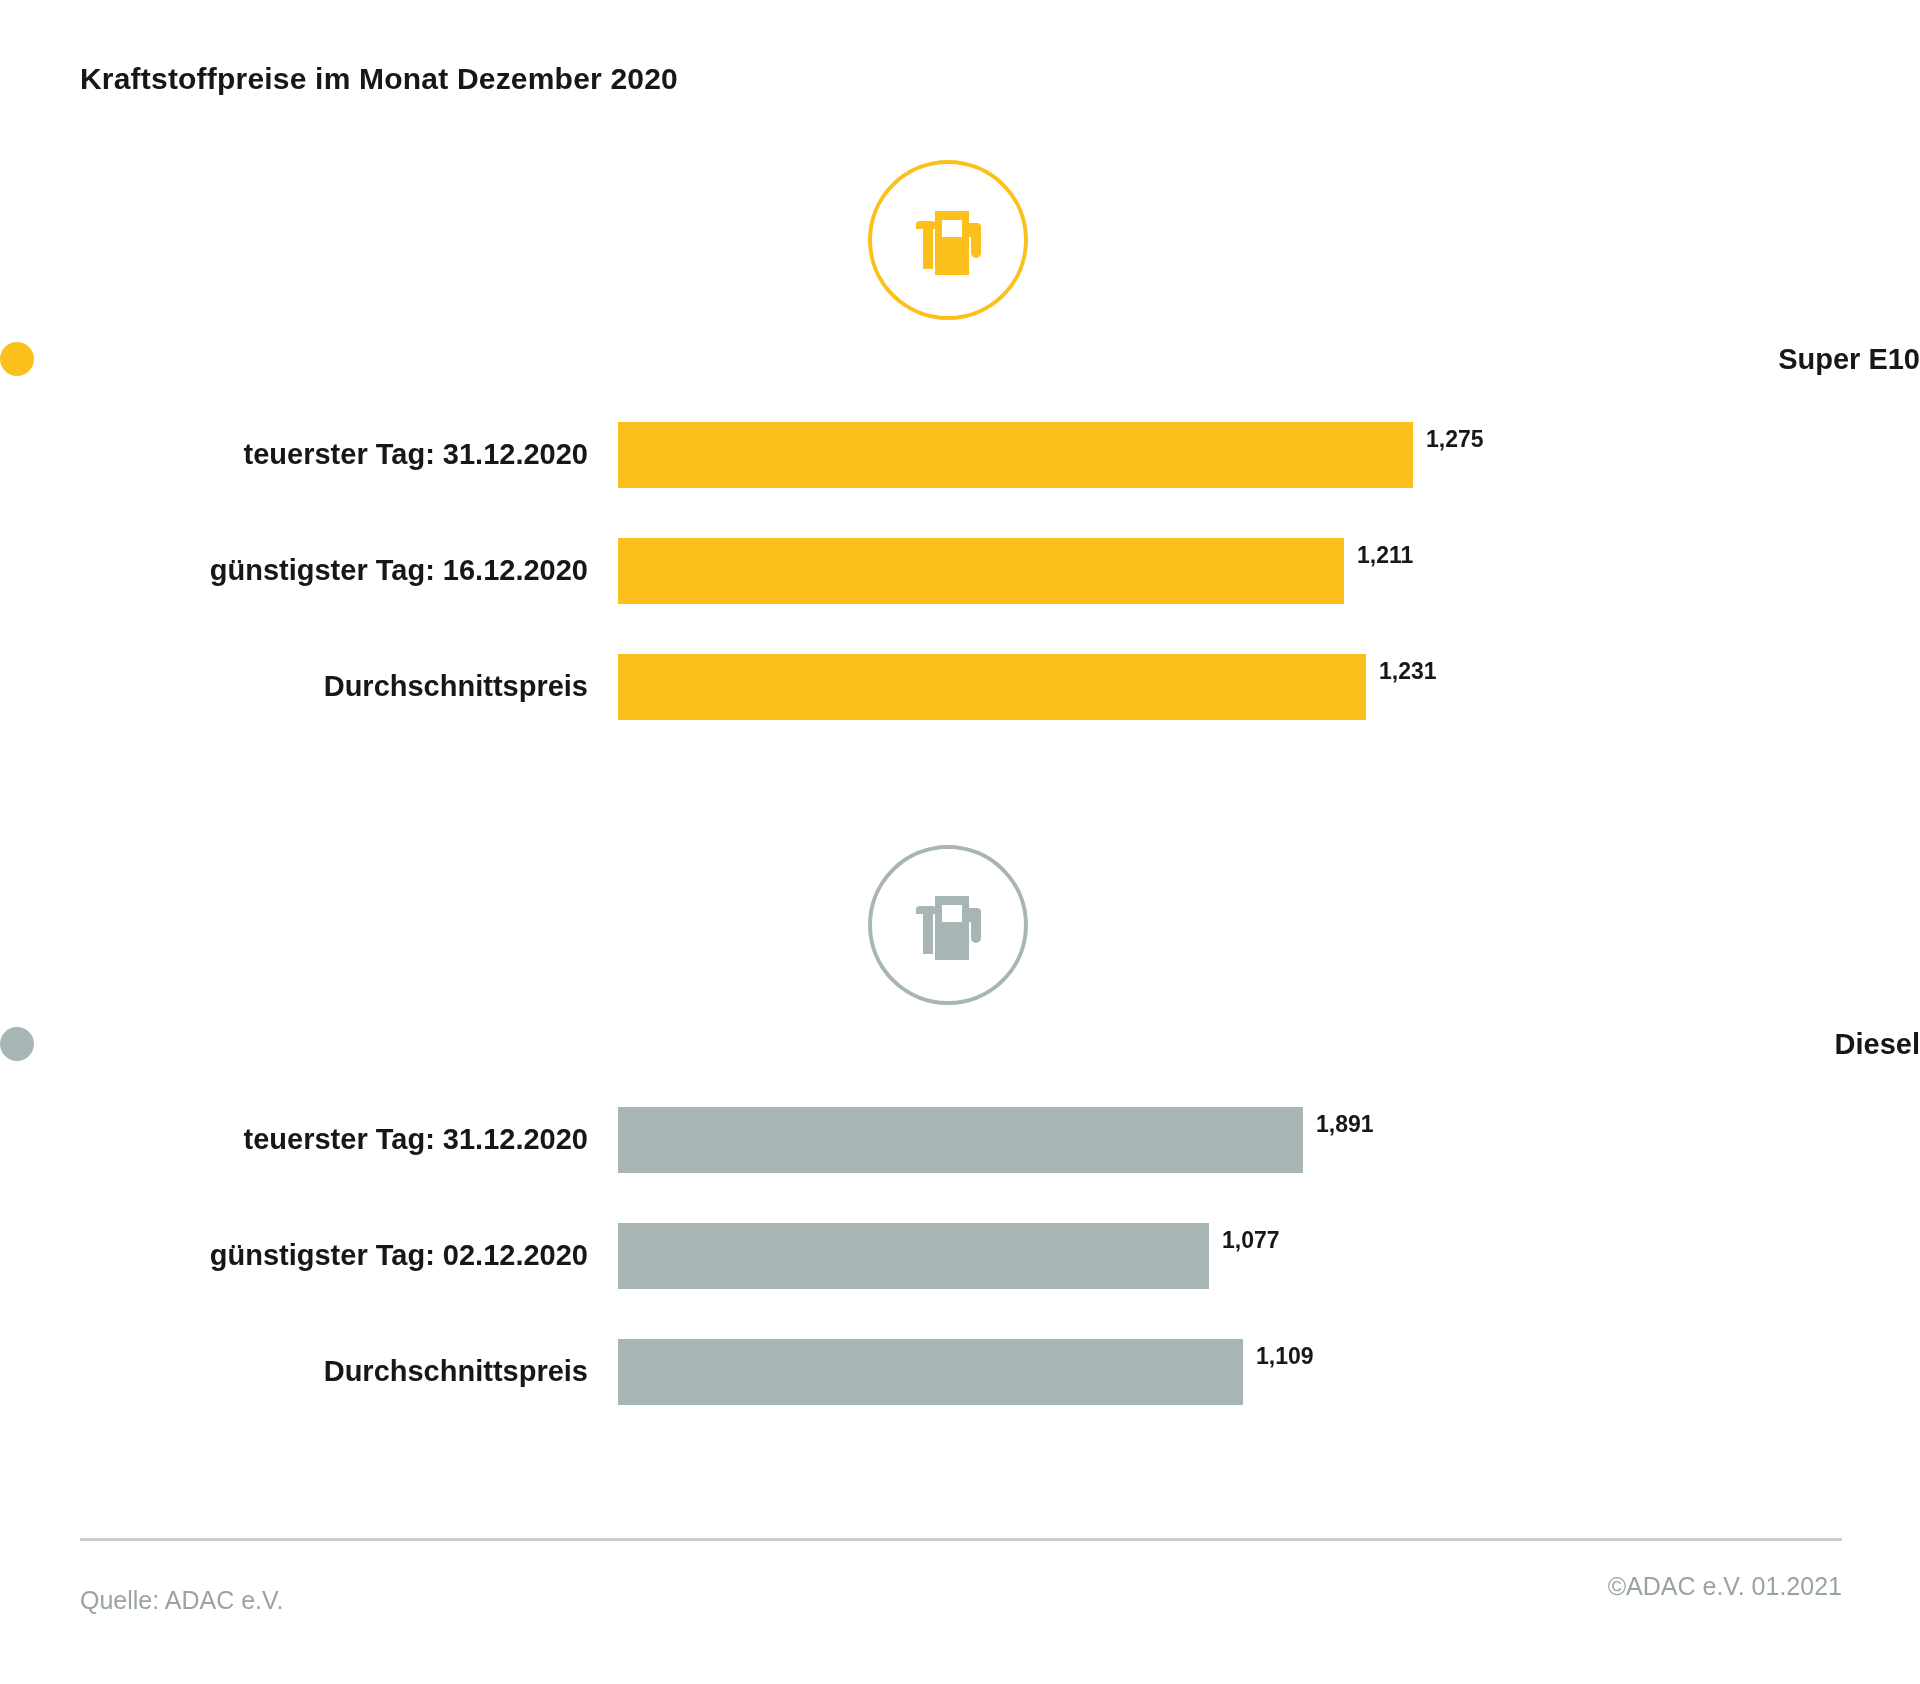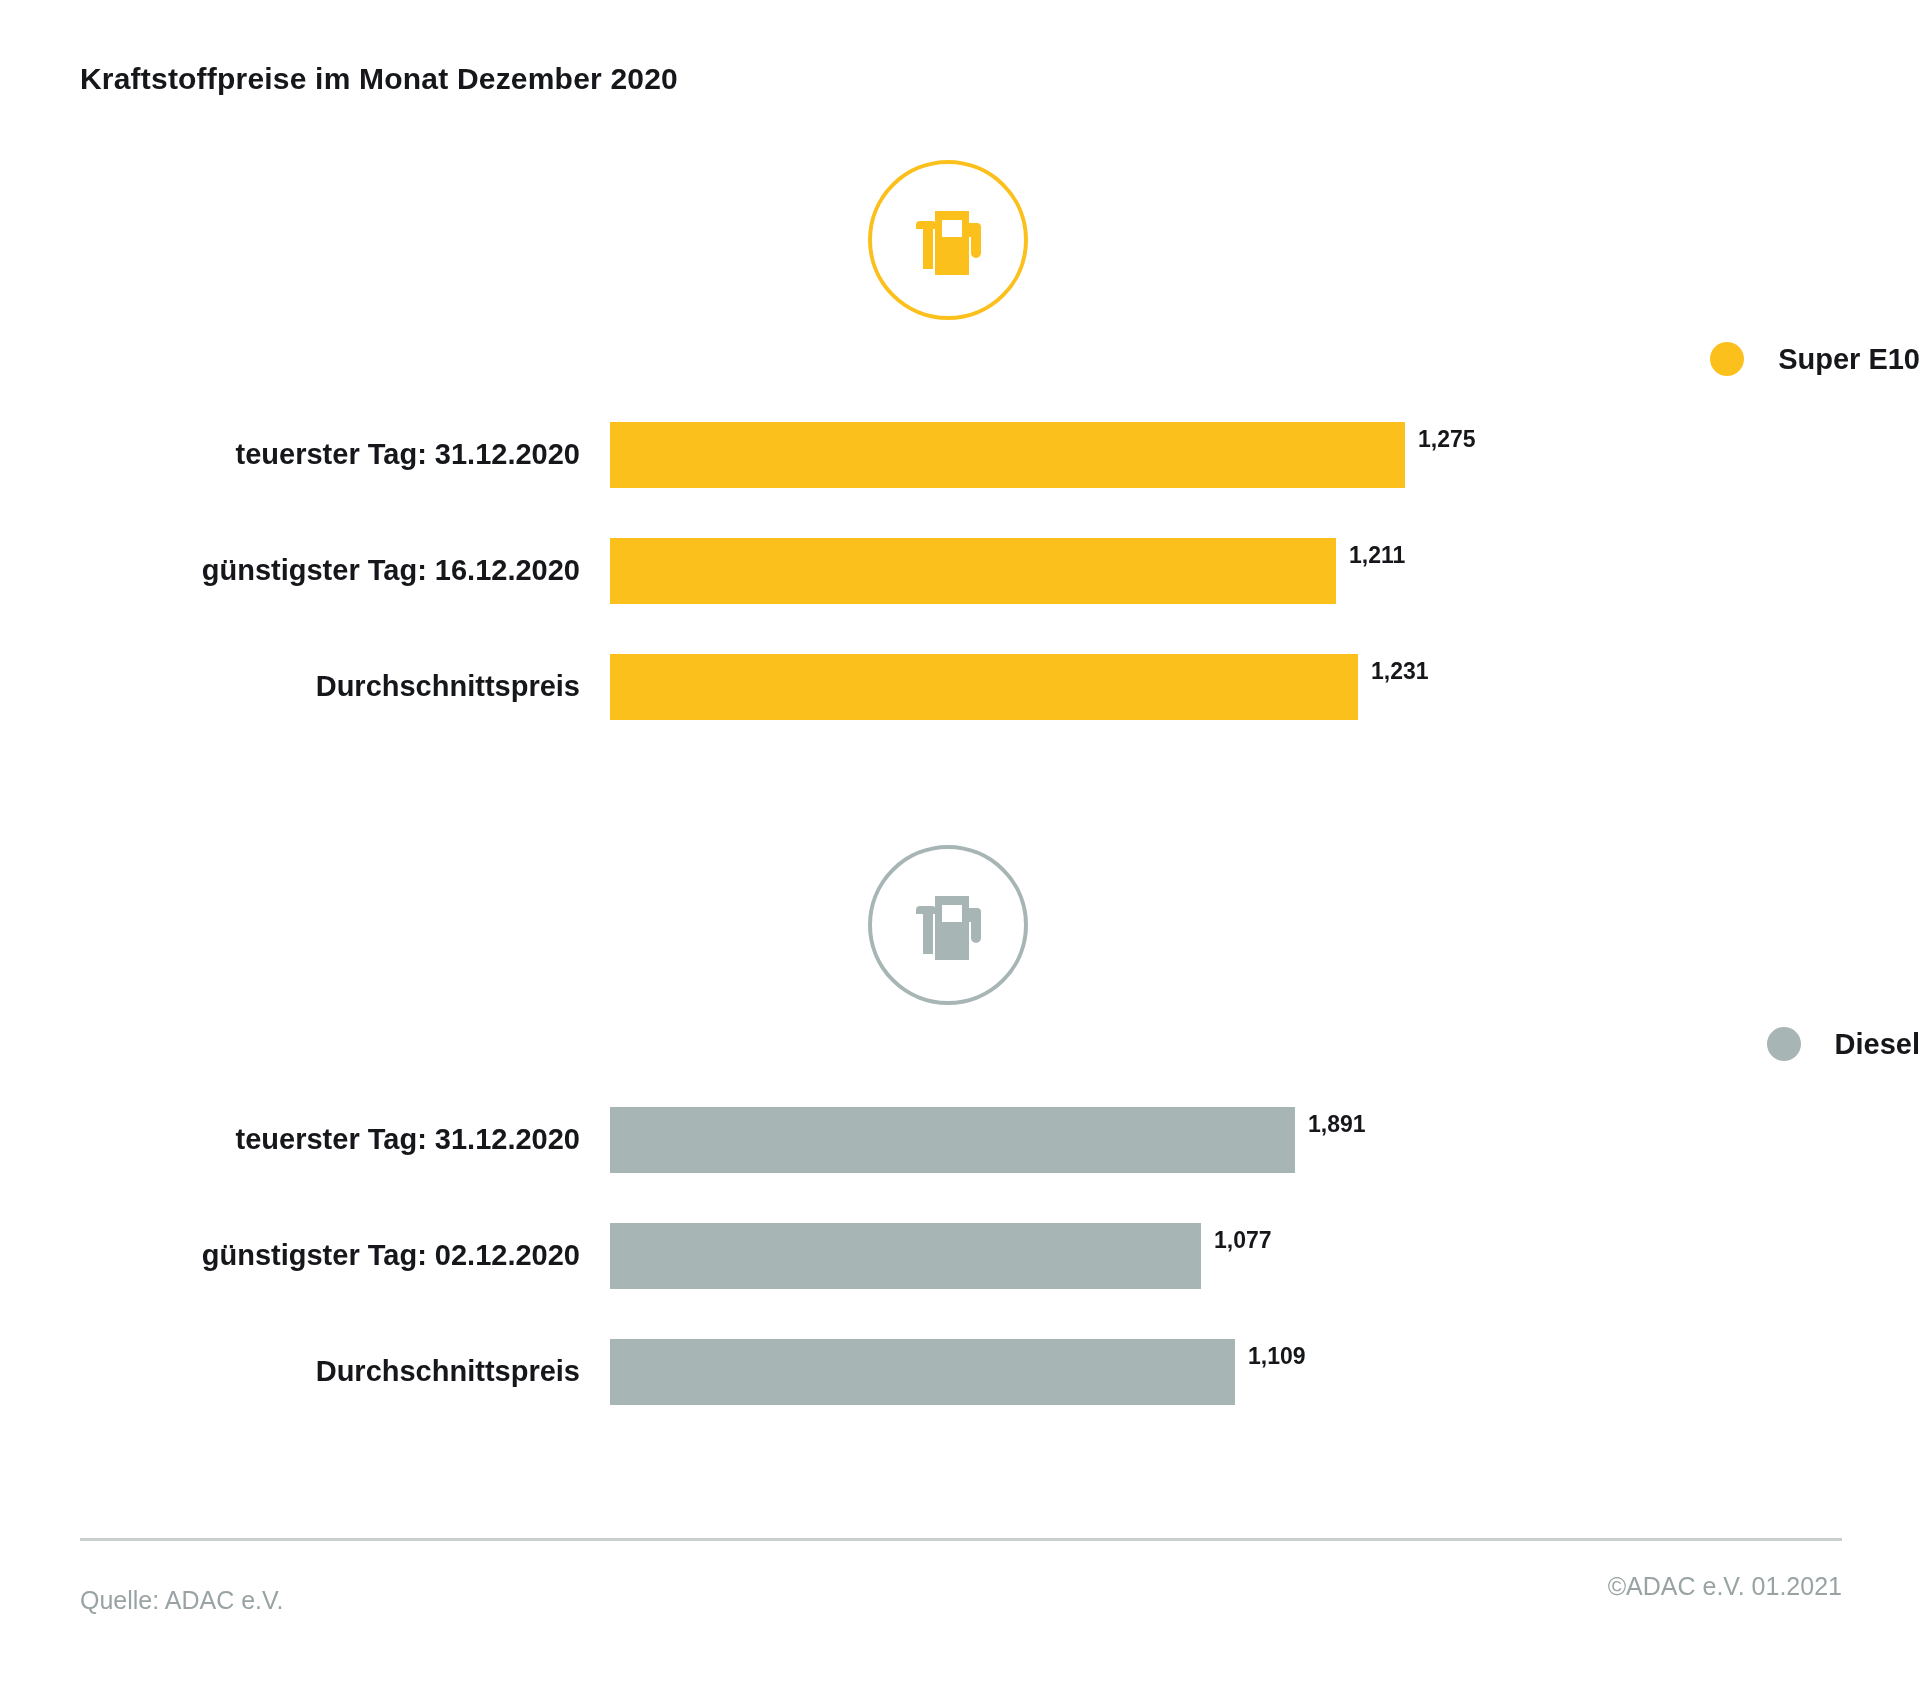--- a/index.html
+++ b/index.html
@@ -62,42 +62,42 @@
     justify-content: center;
   }
   .icon-circle.grey { border-color: #a7b5b5; }
 
   .legend {
     position: absolute;
     top: 182px;
     left: 0;
     width: 1920px;
     display: flex;
-    justify-content: flex-end;
+    justify-content: space-between;
     align-items: center;
     gap: 34px;
   }
   .legend-dot {
     width: 34px;
     height: 34px;
     border-radius: 50%;
     background: #fbc01c;
     display: inline-block;
   }
   .legend-dot.grey { background: #a7b5b5; }
   .legend-label {
     font-size: 29px;
     font-weight: bold;
     color: #16171a;
   }
 
   
   .rows {
     position: absolute;
-    left: 0;
+    left: 8px;
     top: 252px;
     width: 1549px;
   }
   .row {
     position: relative;
     height: 116px;
   }
   .row-label {
     position: absolute;
     left: 0;

